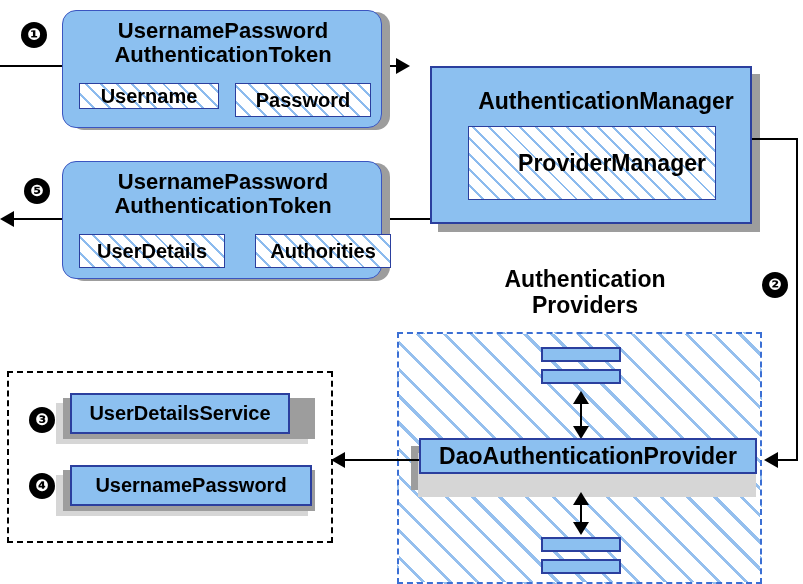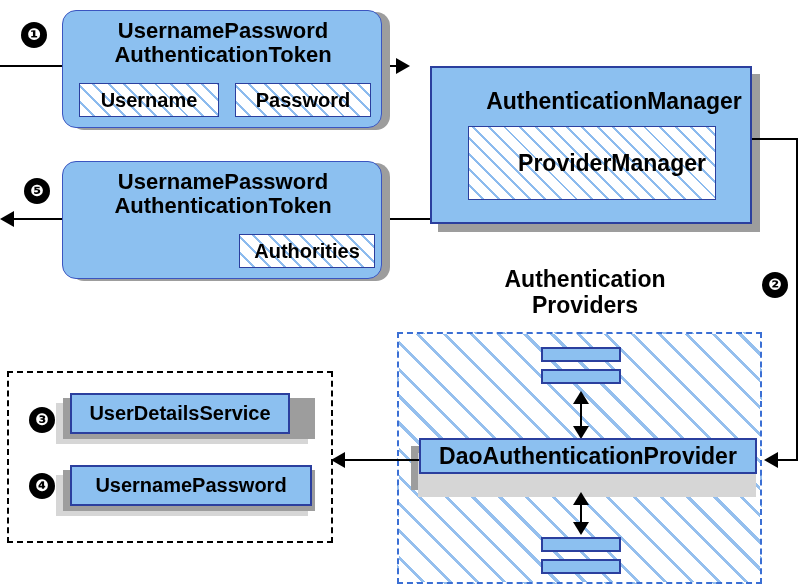--- a/index.html
+++ b/index.html
@@ -69,47 +69,48 @@
 
   <div class="line-h" style="left:0px;top:65px;width:400px;"></div>
   <div class="arr-r" style="left:396px;top:58px;"></div>
 
   <div class="badge" style="left:21px;top:22px;">❶</div>
 
   <div class="shadow" style="left:70px;top:12px;width:320px;height:118px;border-radius:14px;"></div>
   <div class="bluebox rounded" style="left:62px;top:4px;width:320px;height:118px;display:block;">
     <div class="caption title-1" style="left:0;top:8px;width:320px;">UsernamePassword</div>
     <div class="caption title-1" style="left:0;top:32px;width:320px;">AuthenticationToken</div>
-    <div class="hatchbox sub" style="left:16px;top:72px;width:140px;height:34px;">Username</div>
+    <div class="hatchbox sub" style="left:16px;top:72px;width:140px;height:26px;">Username</div>
     <div class="hatchbox sub" style="left:172px;top:72px;width:136px;height:34px;">Password</div>
   </div>
 
   <div class="shadow" style="left:438px;top:74px;width:322px;height:158px;"></div>
   <div class="bluebox" style="left:430px;top:66px;width:322px;height:158px;display:block;">
-    <div class="caption big" style="left:0;top:20px;width:348px;margin-left:8px;">AuthenticationManager</div>
+    <div class="caption big" style="left:0;top:20px;width:348px;">AuthenticationManager</div>
     <div class="hatchbox big" style="left:36px;top:58px;width:248px;height:74px;padding-left:40px;">ProviderManager</div>
   </div>
 
   <div class="line-h" style="left:752px;top:138px;width:46px;"></div>
   <div class="line-v" style="left:796px;top:138px;height:322px;"></div>
   <div class="line-h" style="left:778px;top:459px;width:20px;"></div>
   <div class="arr-l" style="left:764px;top:452px;"></div>
 
   <div class="badge" style="left:762px;top:272px;">❷</div>
 
   <div class="line-h" style="left:12px;top:218px;width:418px;"></div>
   <div class="arr-l" style="left:0px;top:211px;"></div>
 
   <div class="badge" style="left:24px;top:178px;">❺</div>
 
   <div class="shadow" style="left:70px;top:163px;width:320px;height:118px;border-radius:14px;"></div>
   <div class="bluebox rounded" style="left:62px;top:155px;width:320px;height:118px;display:block;">
     <div class="caption title-2" style="left:0;top:8px;width:320px;">UsernamePassword</div>
     <div class="caption title-2" style="left:0;top:32px;width:320px;">AuthenticationToken</div>
-    <div class="hatchbox sub" style="left:176px;top:72px;width:136px;height:34px;">Authorities</div>
+    <div class="hatchbox sub" style="left:16px;top:72px;width:146px;height:34px;">UserDetails</div>
+    <div class="hatchbox sub" style="left:192px;top:72px;width:136px;height:34px;">Authorities</div>
   </div>
 
   <div class="caption big" style="left:470px;top:292px;width:230px;">Providers</div>
   <div class="caption big" style="left:470px;top:266px;width:230px;">Authentication</div>
 
   <div class="dashblue" style="left:397px;top:332px;width:365px;height:252px;"></div>
 
   <div class="bluebox" style="left:541px;top:347px;width:80px;height:15px;"></div>
   <div class="bluebox" style="left:541px;top:369px;width:80px;height:15px;"></div>
 

